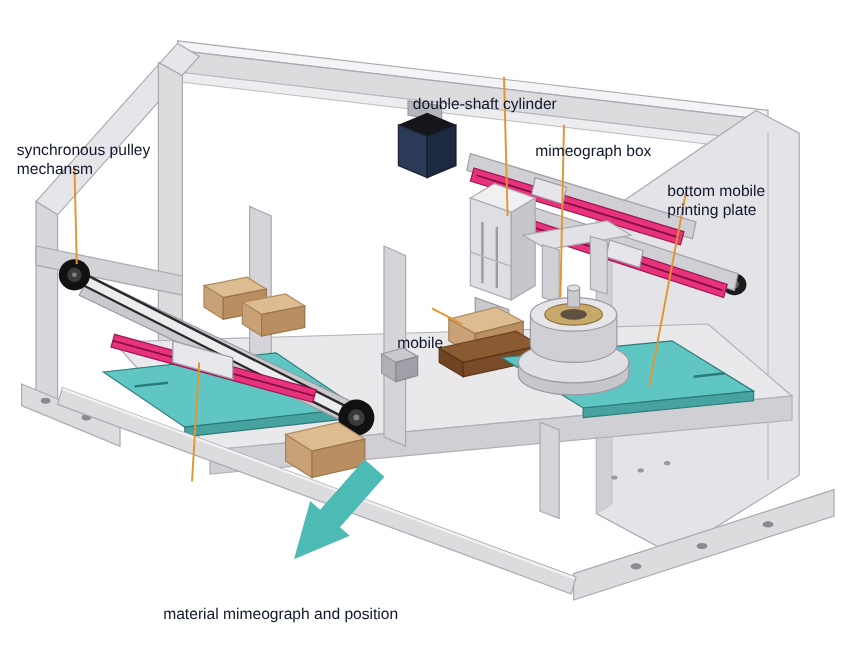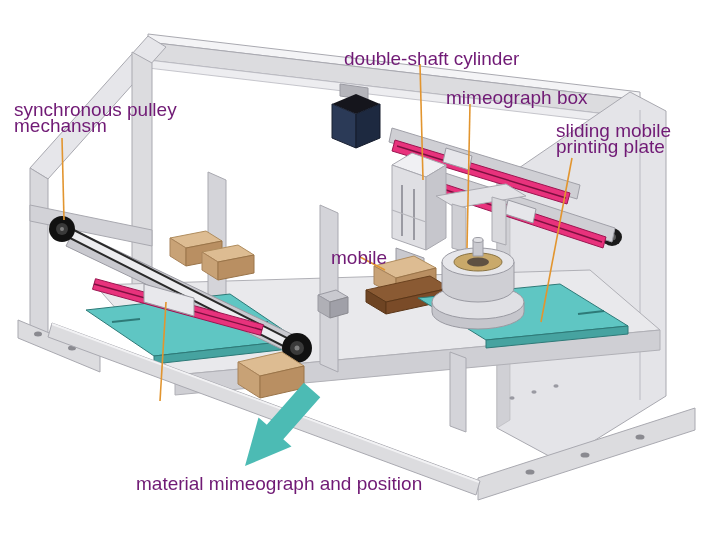--- a/index.html
+++ b/index.html
@@ -6,24 +6,25 @@
   .stage{
     position:relative;
     width:701px;height:550px;
     background:#ffffff;
     overflow:hidden;
     font-family:"Liberation Sans", sans-serif;
   }
   .stage svg{position:absolute;left:0;top:0;}
   .callout{
     position:absolute;
-    font-size:19px;
+    font-size:13px;
     line-height:16px;
-    color:#701a75;
+    color:#0f172a;
     white-space:pre-line;
+    margin-top:28px;
   }
 </style>
 </head>
 <body>
 
 <div class="stage">
 
 <svg width="701" height="550" viewBox="0 0 701 550">
 
   <g>
@@ -182,28 +183,28 @@
   <g stroke="#E2952F" stroke-width="1.6" fill="none">
     <line x1="62" y1="138" x2="64" y2="220"></line>
     <line x1="420" y1="64" x2="423" y2="180"></line>
     <line x1="470" y1="104" x2="467" y2="248"></line>
     <line x1="572" y1="158" x2="541" y2="322"></line>
     <line x1="360" y1="257" x2="385" y2="270"></line>
     <line x1="160" y1="401" x2="166" y2="302"></line>
   </g>
 </svg>
 
-  <div class="callout" style="left:14px;top:102px">synchronous pulley
+  <div class="callout" style="left:14px;top:89px">synchronous pulley
 mechansm</div>
 
   <div class="callout" style="left:344px;top:51px">double-shaft cylinder</div>
 
   <div class="callout" style="left:446px;top:90px">mimeograph box</div>
 
-  <div class="callout" style="left:556px;top:123px">sliding mobile
+  <div class="callout" style="left:556px;top:123px">bottom mobile
 printing plate</div>
 
   <div class="callout" style="left:331px;top:250px">mobile</div>
 
 
   <div class="callout" style="left:136px;top:476px">material mimeograph and position</div>
 
 </div>
 
 </body></html>

